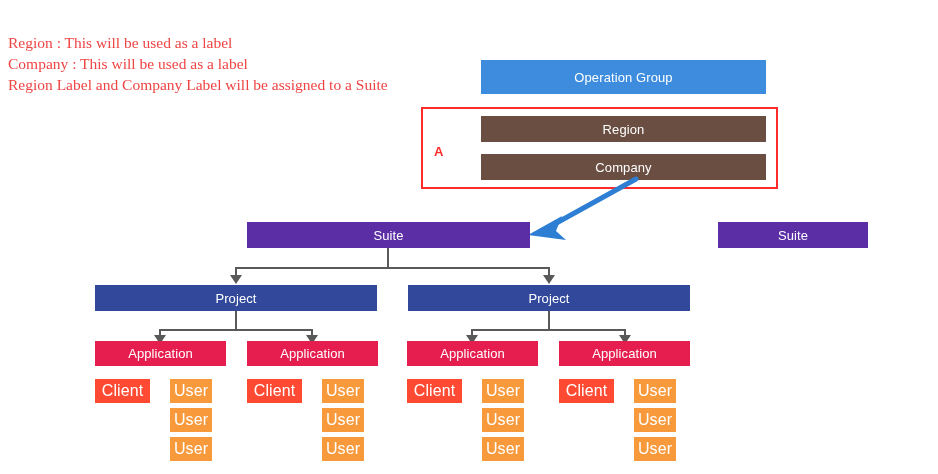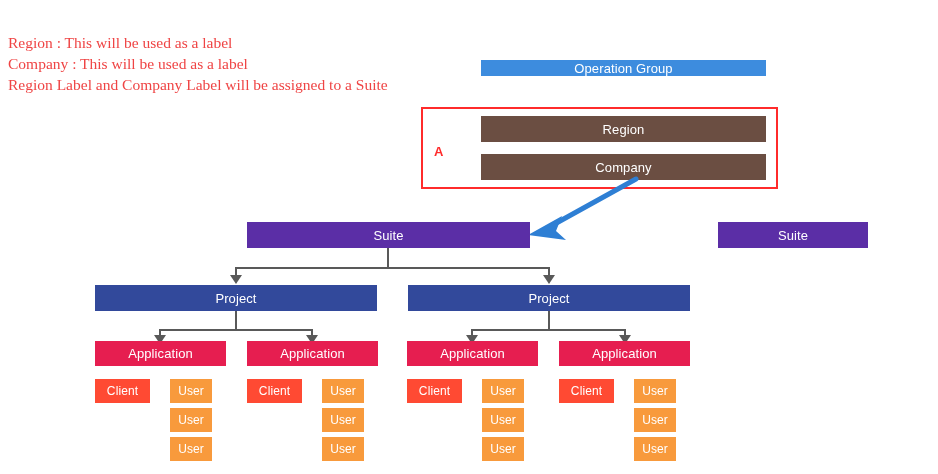--- a/index.html
+++ b/index.html
@@ -33,21 +33,21 @@
     box-sizing: border-box;
     display: flex;
     align-items: center;
     justify-content: center;
     color: #ffffff;
     font-size: 13px;
     font-family: "Liberation Sans", sans-serif;
     letter-spacing: 0.1px;
     white-space: nowrap;
   }
-  .box.small { font-size: 12px; }
+  .box.small { font-size: 16px; }
   .group-frame {
     position: absolute;
     box-sizing: border-box;
     border: 2px solid #FF2B2B;
     background: transparent;
   }
   .group-tag {
     position: absolute;
     color: #FF2B2B;
     font-size: 13px;
@@ -79,21 +79,21 @@
 </style>
 </head>
 <body>
 
 <div id="canvas">
 
   <div class="note">Region : This will be used as a label
 Company : This will be used as a label
 Region Label and Company Label will be assigned to a Suite</div>
 
-  <div class="box" style="left:481px; top:60px; width:285px; height:16px; background:#3D8CDE;">
+  <div class="box" style="left:481px; top:60px; width:285px; height:34px; background:#3D8CDE;">
     <span>Operation Group</span>
   </div>
 
   <div class="group-frame" style="left:421px; top:107px; width:357px; height:82px;"></div>
   <div class="group-tag" style="left:434px; top:144px;">A</div>
 
   <div class="box" style="left:481px; top:154px; width:285px; height:26px; background:#6B4E42;">
     <span>Company</span>
   </div>
   <div class="box" style="left:481px; top:116px; width:285px; height:26px; background:#6B4E42;">

